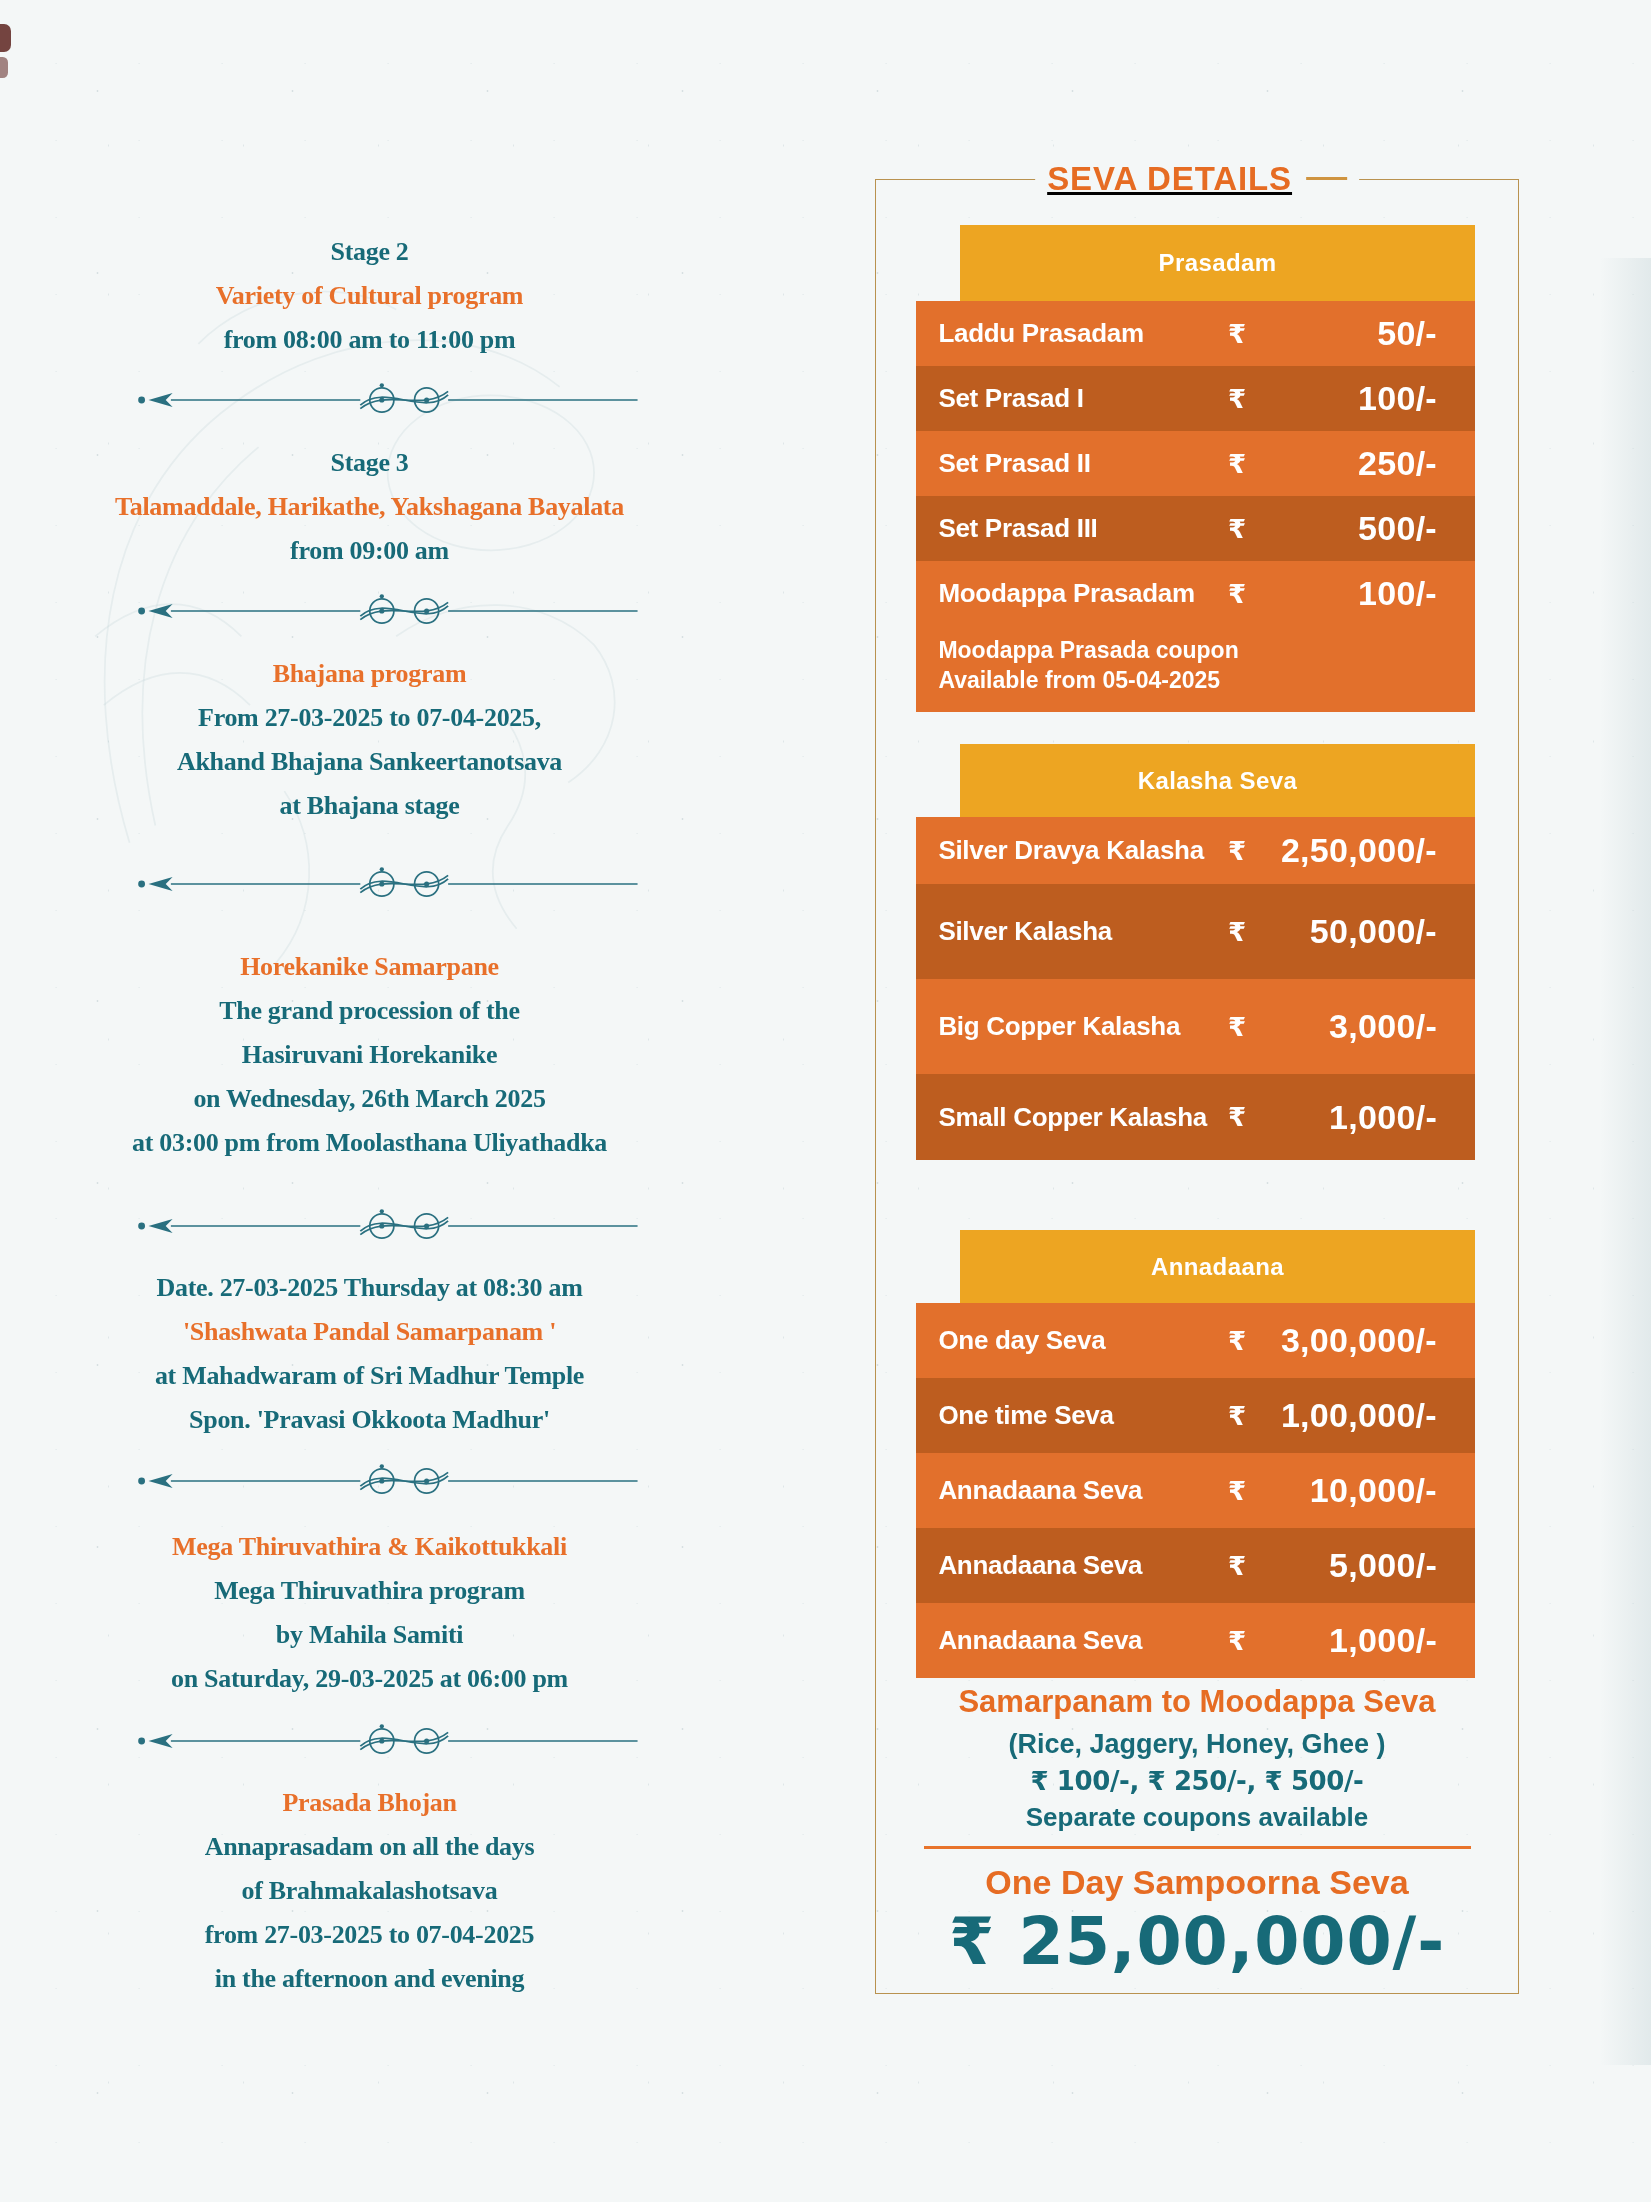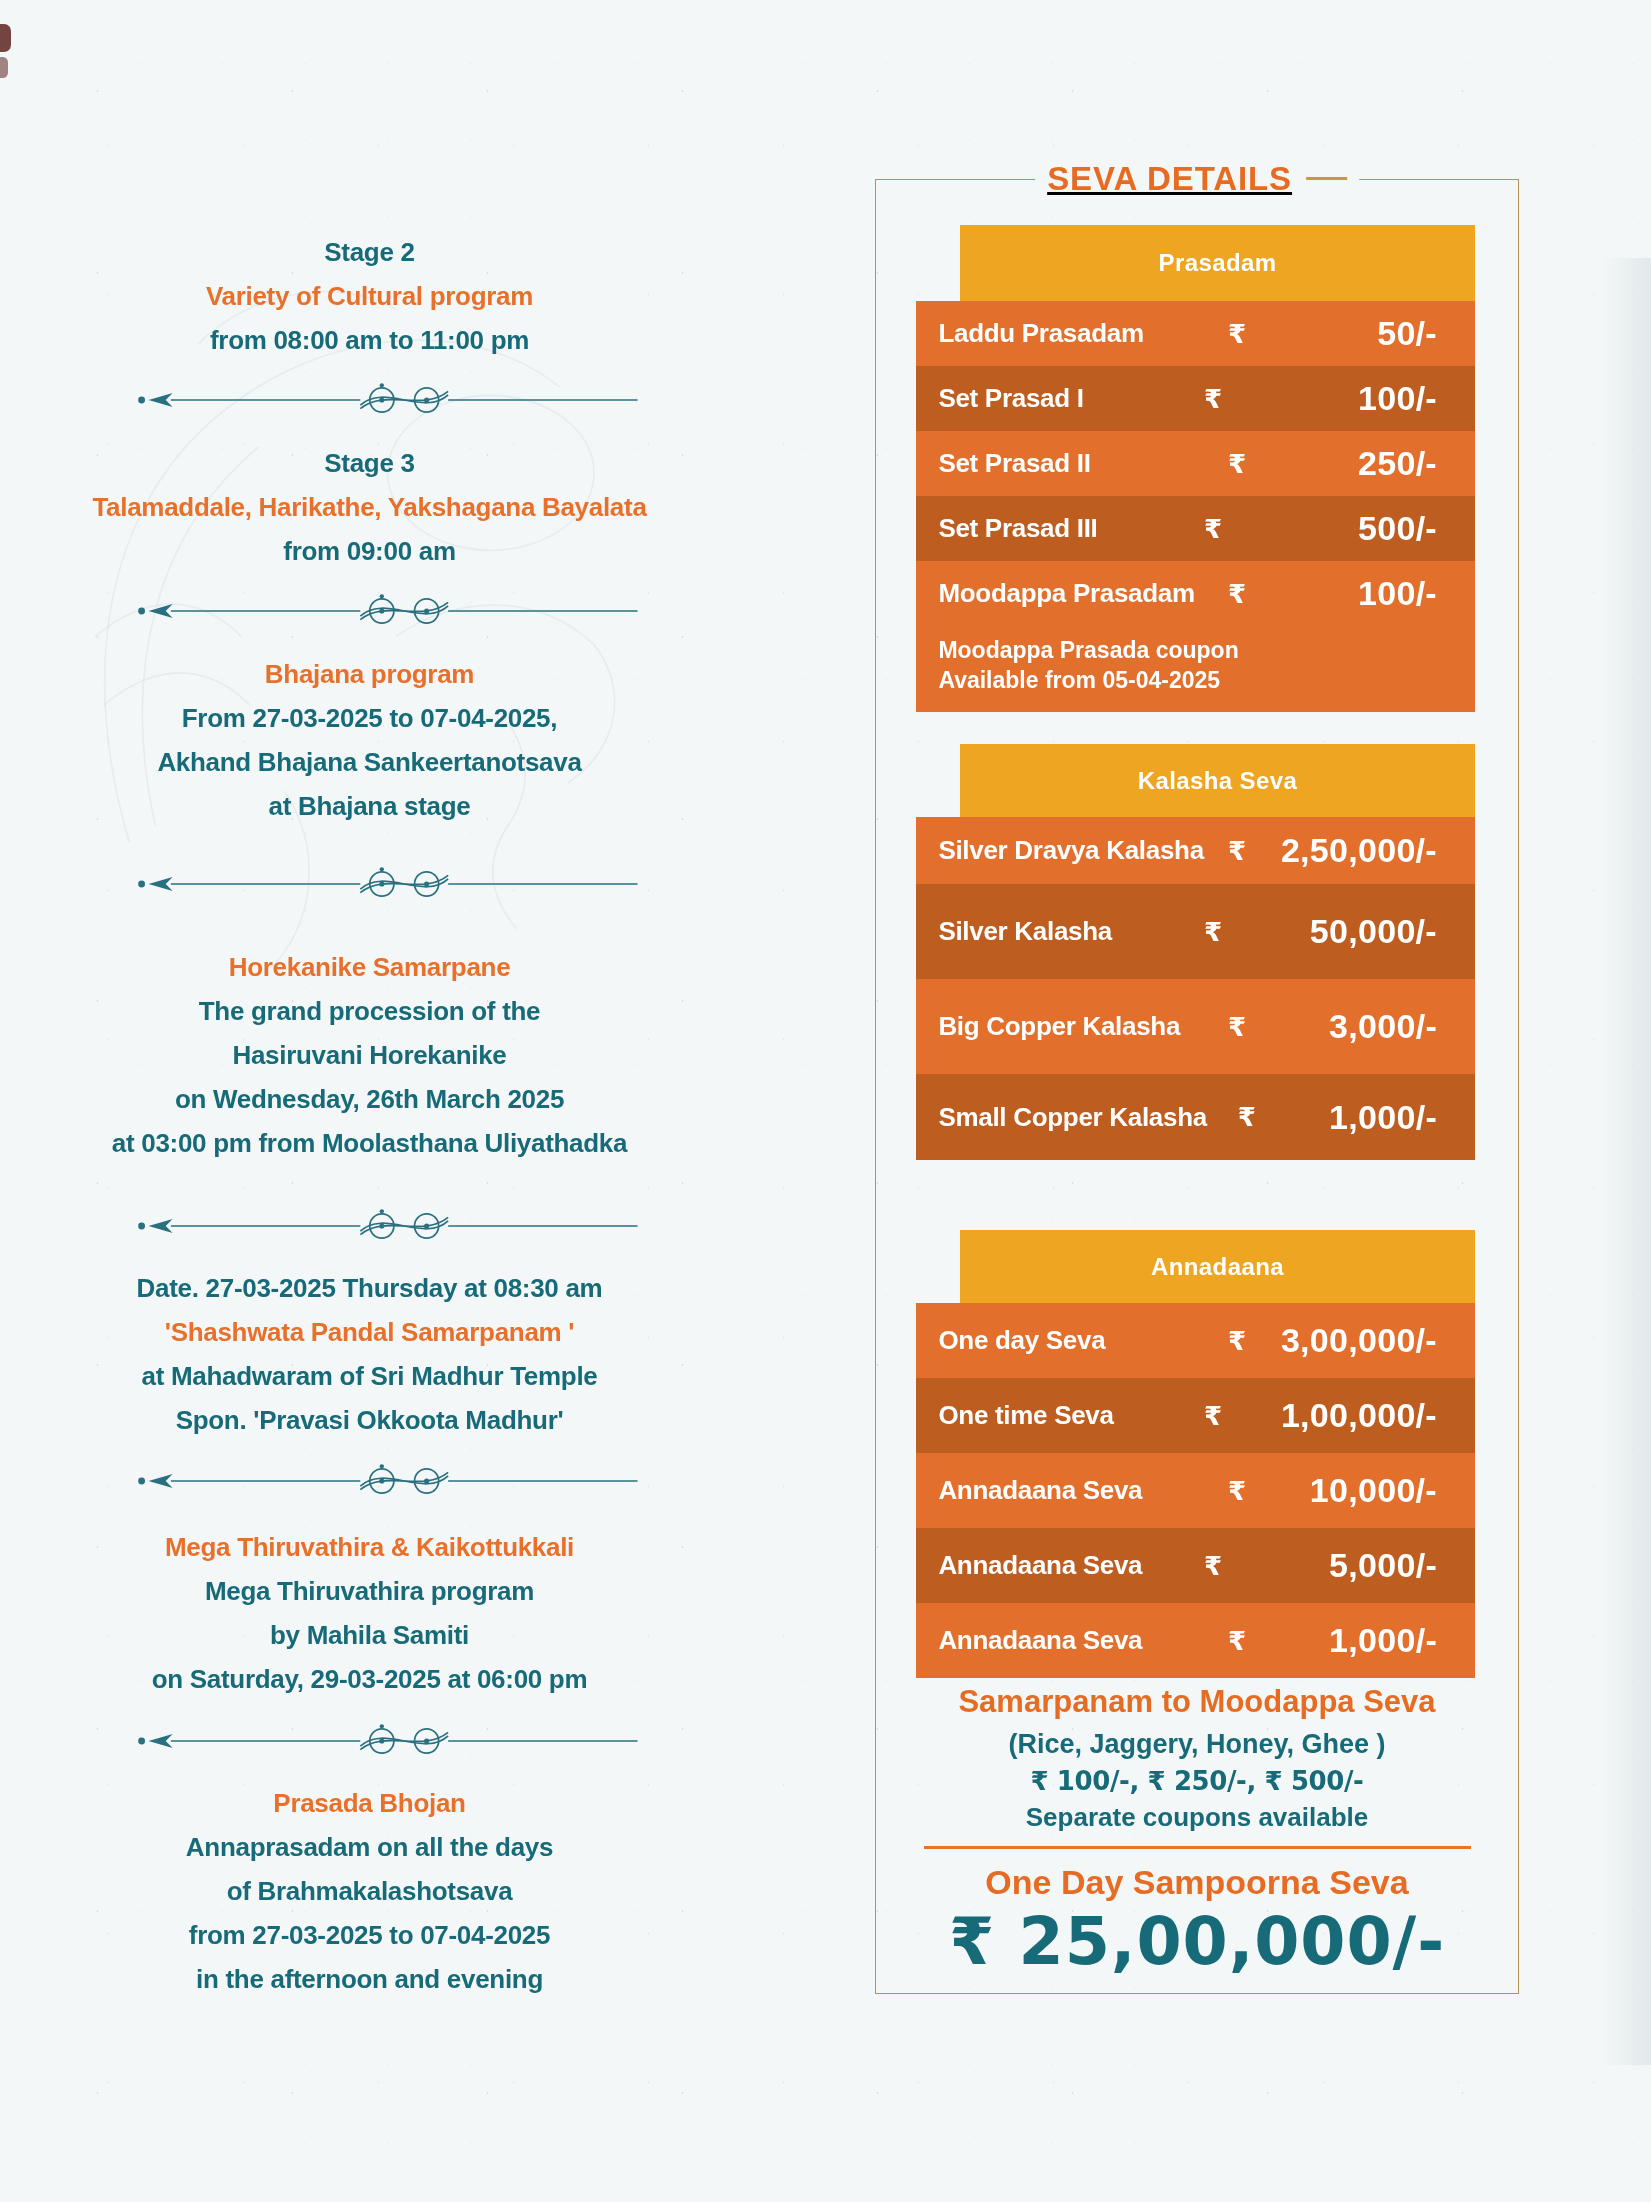--- a/index.html
+++ b/index.html
@@ -18,39 +18,39 @@
   
   .watermark{position:absolute;opacity:0.5;pointer-events:none;}
   .edge-strip{position:absolute;right:0;top:258px;width:52px;height:1807px;
     background:linear-gradient(to left, rgba(140,170,178,0.18), rgba(140,170,178,0));}
   .corner-mark{position:absolute;background:#5d2420;}
   .corner-mark.m1{left:0;top:24px;width:11.2px;height:27.5px;border-radius:0 6.9px 6.9px 0;opacity:.85;}
   .corner-mark.m2{left:0;top:57px;width:7.7px;height:20.6px;border-radius:0 5.2px 5.2px 0;opacity:.55;}
 
   
   .left-col-section{position:absolute;left:77px;width:585px;text-align:center;
-    font-weight:bold;font-size:26px;line-height:44px;letter-spacing:-0.3px;}
+    font-weight:bold;font-size:26px;line-height:44px;letter-spacing:-0.3px;font-family:Liberation Serif, serif;}
   .left-col-section .teal{color:#176a78;}
   .left-col-section .orange{color:#e8702a;}
   .divider{position:absolute;left:133px;width:508px;height:38px;}
 
   
   .seva-box{position:absolute;left:875px;top:179px;width:644px;height:1815px;
     border:1.7px solid #b9924f;box-sizing:border-box;}
   .seva-title-wrap{position:absolute;top:-23px;left:50%;transform:translateX(-50%);
     display:flex;align-items:center;gap:13.8px;background:#f4f7f7;padding:0 12px;height:43px;text-decoration:underline;}
   .seva-title{color:#e66c23;font-size:33px;font-weight:bold;letter-spacing:0.9px;white-space:nowrap;}
   .seva-title-dash{width:41px;height:3.4px;background:#cf9440;}
 
   .seva-table{position:absolute;left:40px;width:559px;}
   .seva-table .t-head{background:#eda522;color:#ffffff;font-weight:bold;font-size:24px;
     display:flex;align-items:center;justify-content:center;letter-spacing:0.4px;margin-left:44px;}
   .seva-row{display:flex;align-items:center;color:#ffffff;font-weight:bold;}
   .seva-row.light{background:#e2702c;}
-  .seva-row.dark{background:#bd5d1f;gap:24px;}
+  .seva-row.dark{background:#bd5d1f;}
   .seva-row .r-name{flex:1;padding-left:22.4px;font-size:26px;letter-spacing:-0.3px;white-space:nowrap;}
   .seva-row .r-cur{width:38px;text-align:center;font-size:26px;font-family:"DejaVu Sans",sans-serif;}
   .seva-row .r-amt{width:219px;padding-right:38px;box-sizing:border-box;text-align:right;font-size:34px;letter-spacing:0.3px;}
   .t-note{background:#e2702c;color:#ffffff;font-weight:bold;font-size:23px;line-height:30px;
     padding:8.6px 0 0 22.4px;box-sizing:border-box;}
 
   .sam-block{position:absolute;left:0;top:1504px;width:100%;text-align:center;font-weight:bold;}
   .sam-title{color:#e66c23;font-size:31px;margin-bottom:8.6px;}
   .sam-items{color:#176a78;font-size:27px;margin-bottom:6.9px;}
   .sam-prices{color:#176a78;font-size:26px;margin-bottom:5.2px;font-family:"DejaVu Sans",sans-serif;letter-spacing:-0.4px;}

